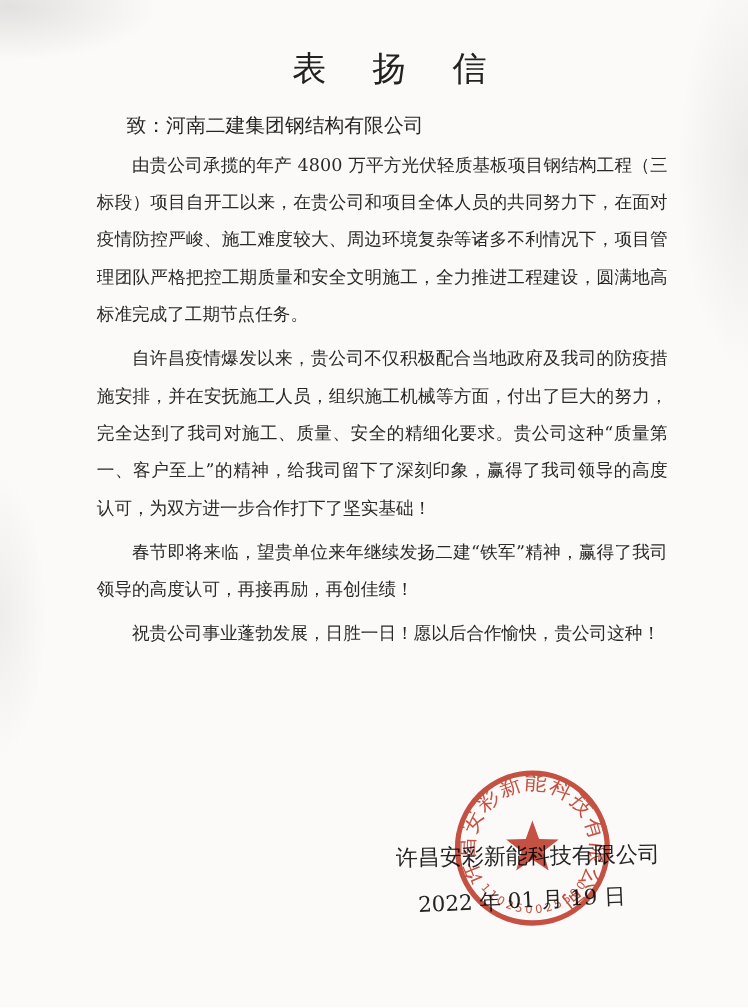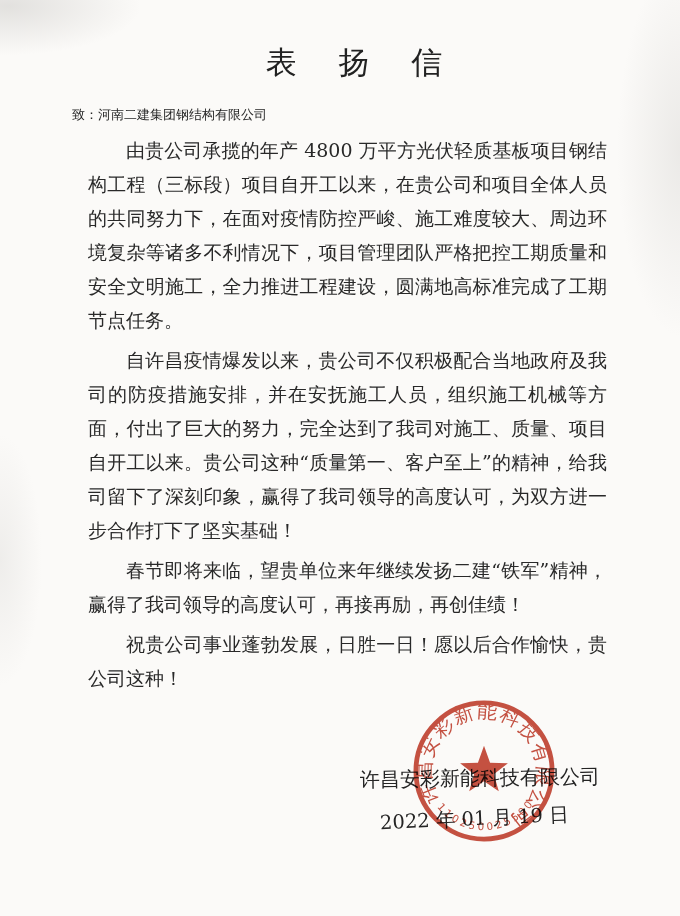--- a/index.html
+++ b/index.html
@@ -23,32 +23,32 @@
     margin: 42px 0 0 0;
     text-align: center;
     font-size: 31px;
     font-weight: 500;
     letter-spacing: 12px;
     word-spacing: 8px;
     color: #222;
     padding-left: 40px;
   }
   .salutation {
-    margin: 17px 73px 4px 72px;
-    font-size: 13px;
+    margin: 17px 73px 4px 115px;
+    font-size: 18px;
     line-height: 28px;
     color: #262626;
   }
   .bodytext {
     margin: 0 73px 0 88px;
   }
   .bodytext p {
     margin: 0 0 6px 0;
     text-indent: 2em;
-    font-size: 19px;
+    font-size: 16px;
     line-height: 34px;
     text-align: justify;
     color: #292929;
   }
   .signature {
     position: absolute;
     top: 765px;
     left: 360px;
     width: 212px;
     z-index: 1;
@@ -94,21 +94,21 @@
 <div class="page">
 
   <h1 class="title">表 扬 信</h1>
 
   <div class="salutation">
     <span>致：</span><span>河南二建集团钢结构有限公司</span>
   </div>
 
   <div class="bodytext">
     <p>由贵公司承揽的年产 4800 万平方光伏轻质基板项目钢结构工程（三标段）项目自开工以来，在贵公司和项目全体人员的共同努力下，在面对疫情防控严峻、施工难度较大、周边环境复杂等诸多不利情况下，项目管理团队严格把控工期质量和安全文明施工，全力推进工程建设，圆满地高标准完成了工期节点任务。</p>
-    <p>自许昌疫情爆发以来，贵公司不仅积极配合当地政府及我司的防疫措施安排，并在安抚施工人员，组织施工机械等方面，付出了巨大的努力，完全达到了我司对施工、质量、项目自开工以来。贵公司这种“质量第一、客户至上”的精神，给我司留下了深刻印象，赢得了我司领导的高度认可，为双方进一步合作打下了坚实基础！</p>
+    <p>自许昌疫情爆发以来，贵公司不仅积极配合当地政府及我司的防疫措施安排，并在安抚施工人员，组织施工机械等方面，付出了巨大的努力，完全达到了我司对施工、质量、安全的精细化要求。贵公司这种“质量第一、客户至上”的精神，给我司留下了深刻印象，赢得了我司领导的高度认可，为双方进一步合作打下了坚实基础！</p>
     <p>春节即将来临，望贵单位来年继续发扬二建“铁军”精神，赢得了我司领导的高度认可，再接再励，再创佳绩！</p>
     <p>祝贵公司事业蓬勃发展，日胜一日！愿以后合作愉快，贵公司这种！</p>
   </div>
 
   <div class="signature">
     <div class="sig-company">许昌安彩新能科技有限公司</div>
     <div class="sig-date">2022 年 01 月 19 日</div>
   </div>
 
   <svg class="seal" viewBox="0 0 200 200" aria-hidden="true">

